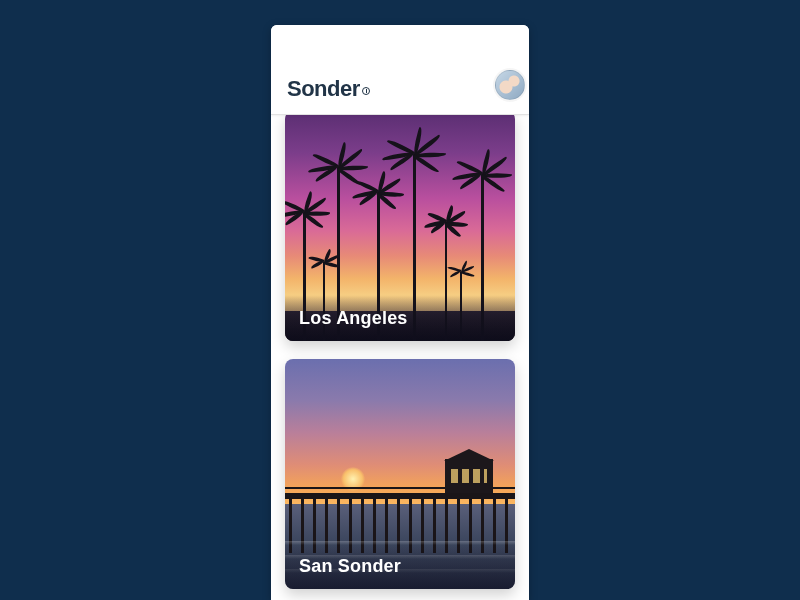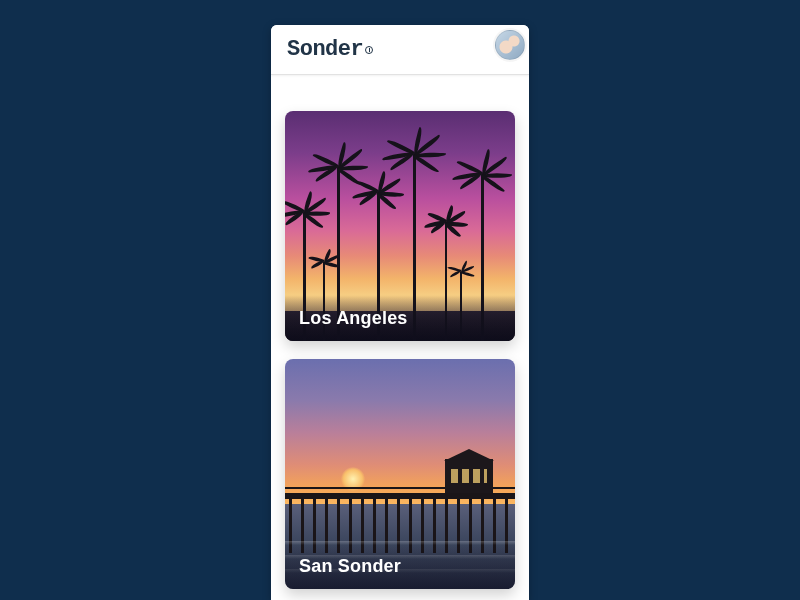--- a/index.html
+++ b/index.html
@@ -15,31 +15,30 @@
     width:258px;
     height:575px;
     margin-top:25px;
     background:#ffffff;
     border-radius:6px 6px 0 0;
     overflow:hidden;
     position:relative;
     box-shadow:0 2px 8px rgba(0,0,0,0.25);
   }
   .header{
-    height:50px;
+    height:90px;
     display:flex;
     align-items:flex-end;
     justify-content:space-between;
     padding:0 4px 12px 16px;
     border-bottom:1px solid #e2e2e2;
     box-shadow:0 1px 2px rgba(0,0,0,0.06);
     position:relative;
     z-index:2;
     background:#fff;
-    font-family:Liberation Mono, monospace;
   }
   .brand{
     display:flex;
     align-items:baseline;
     gap:2px;
   }
   .brand-name{
     font-size:22px;
     font-weight:600;
     color:#213447;

